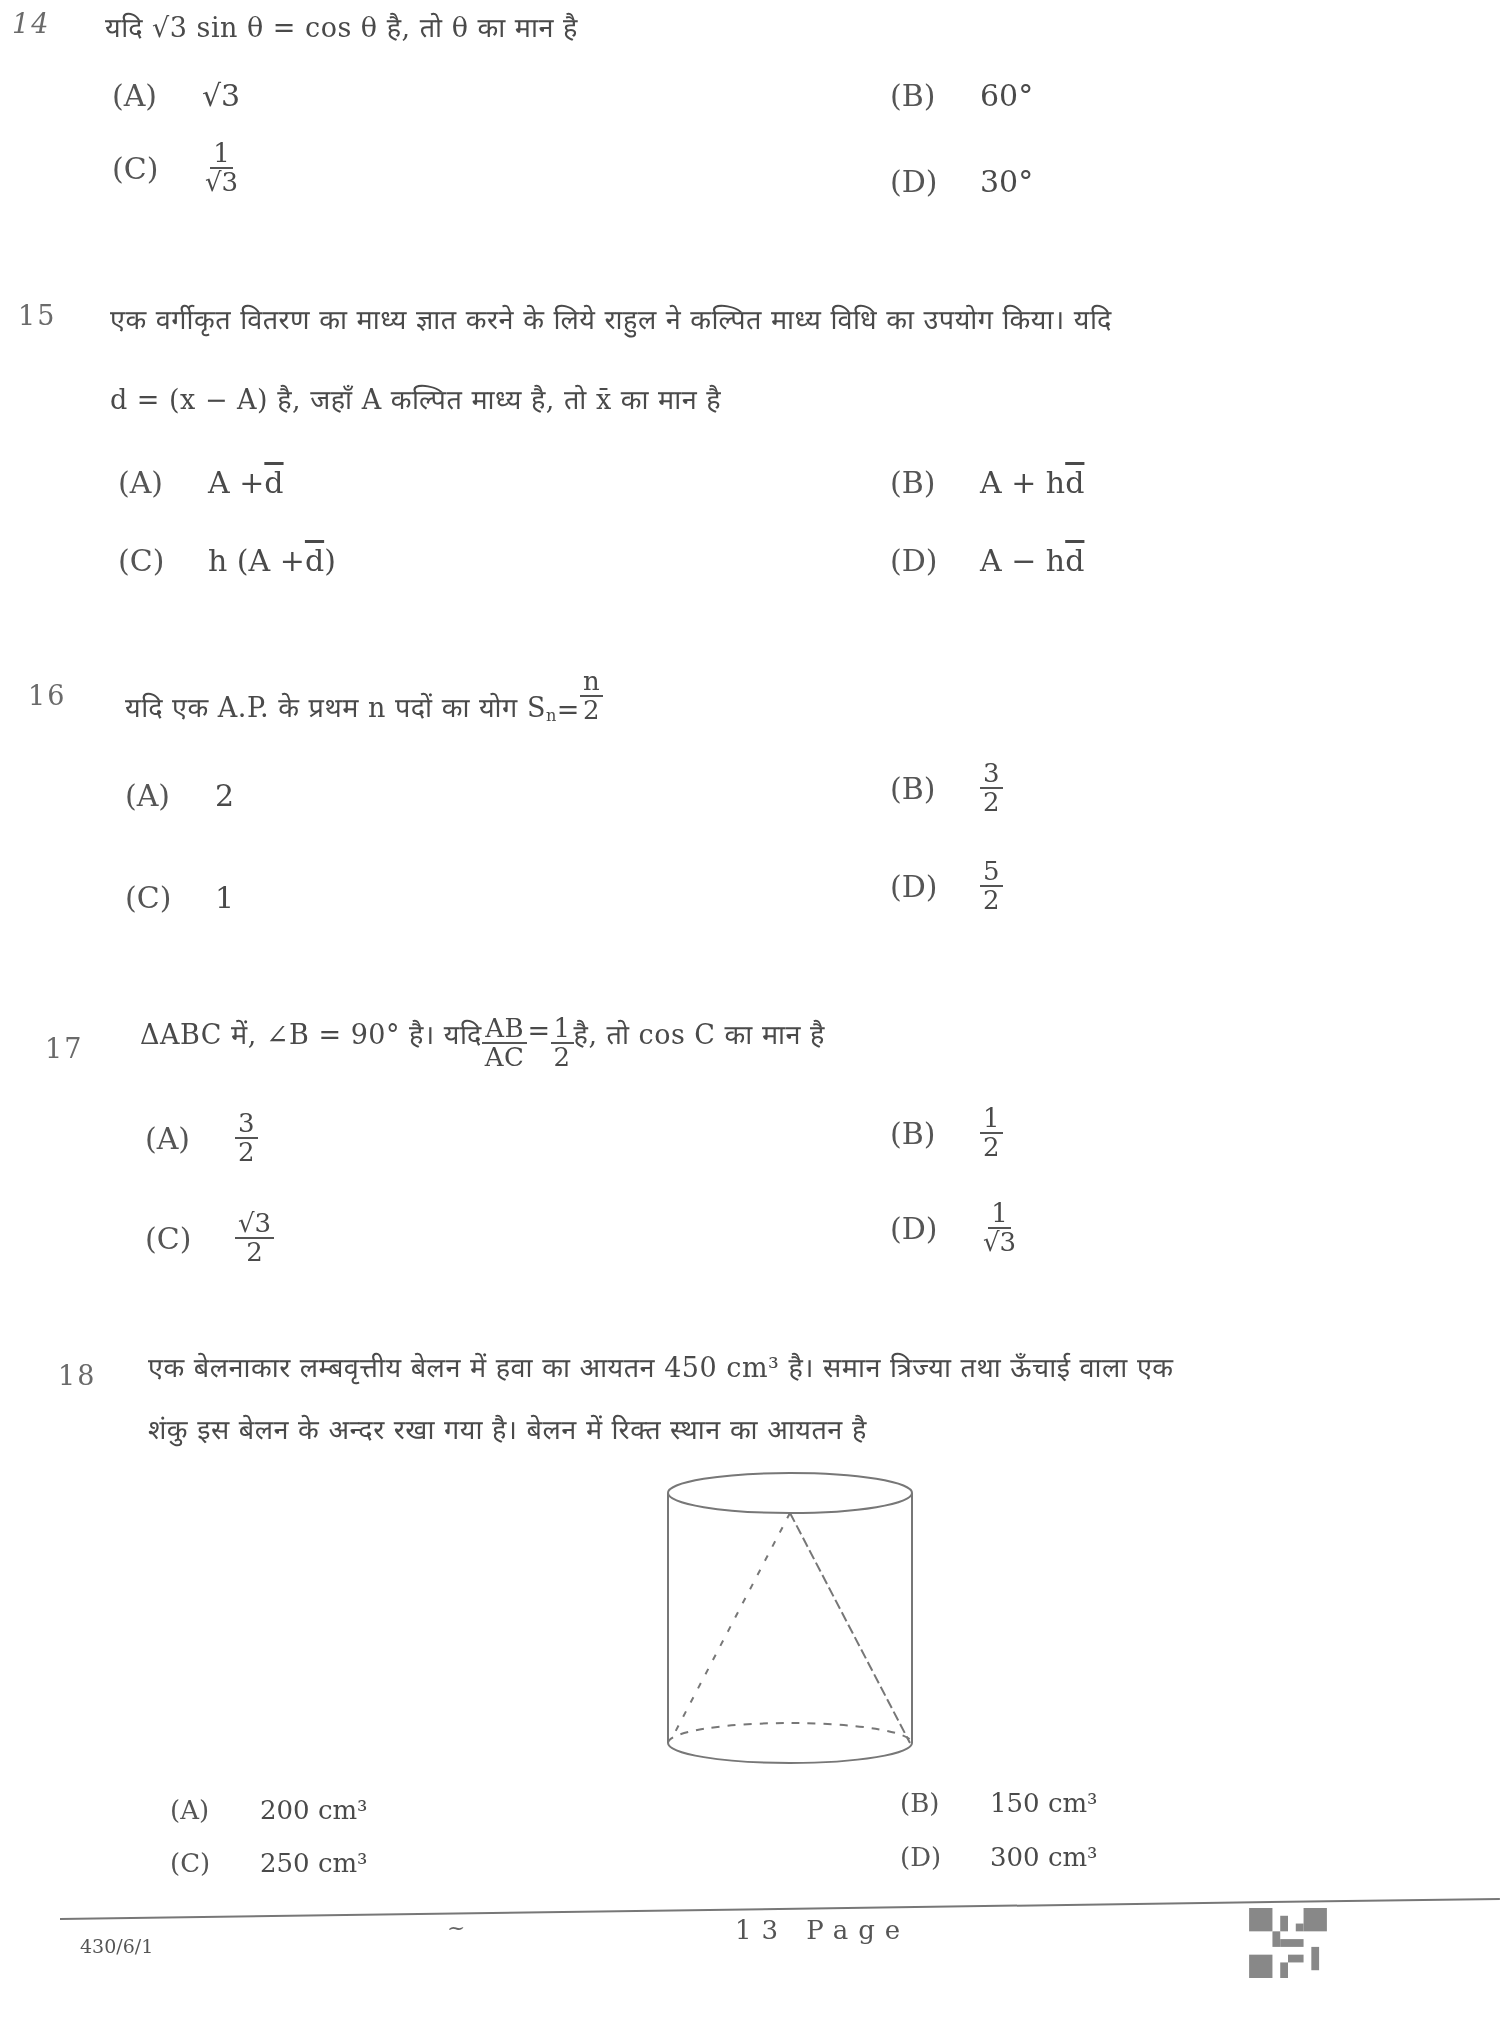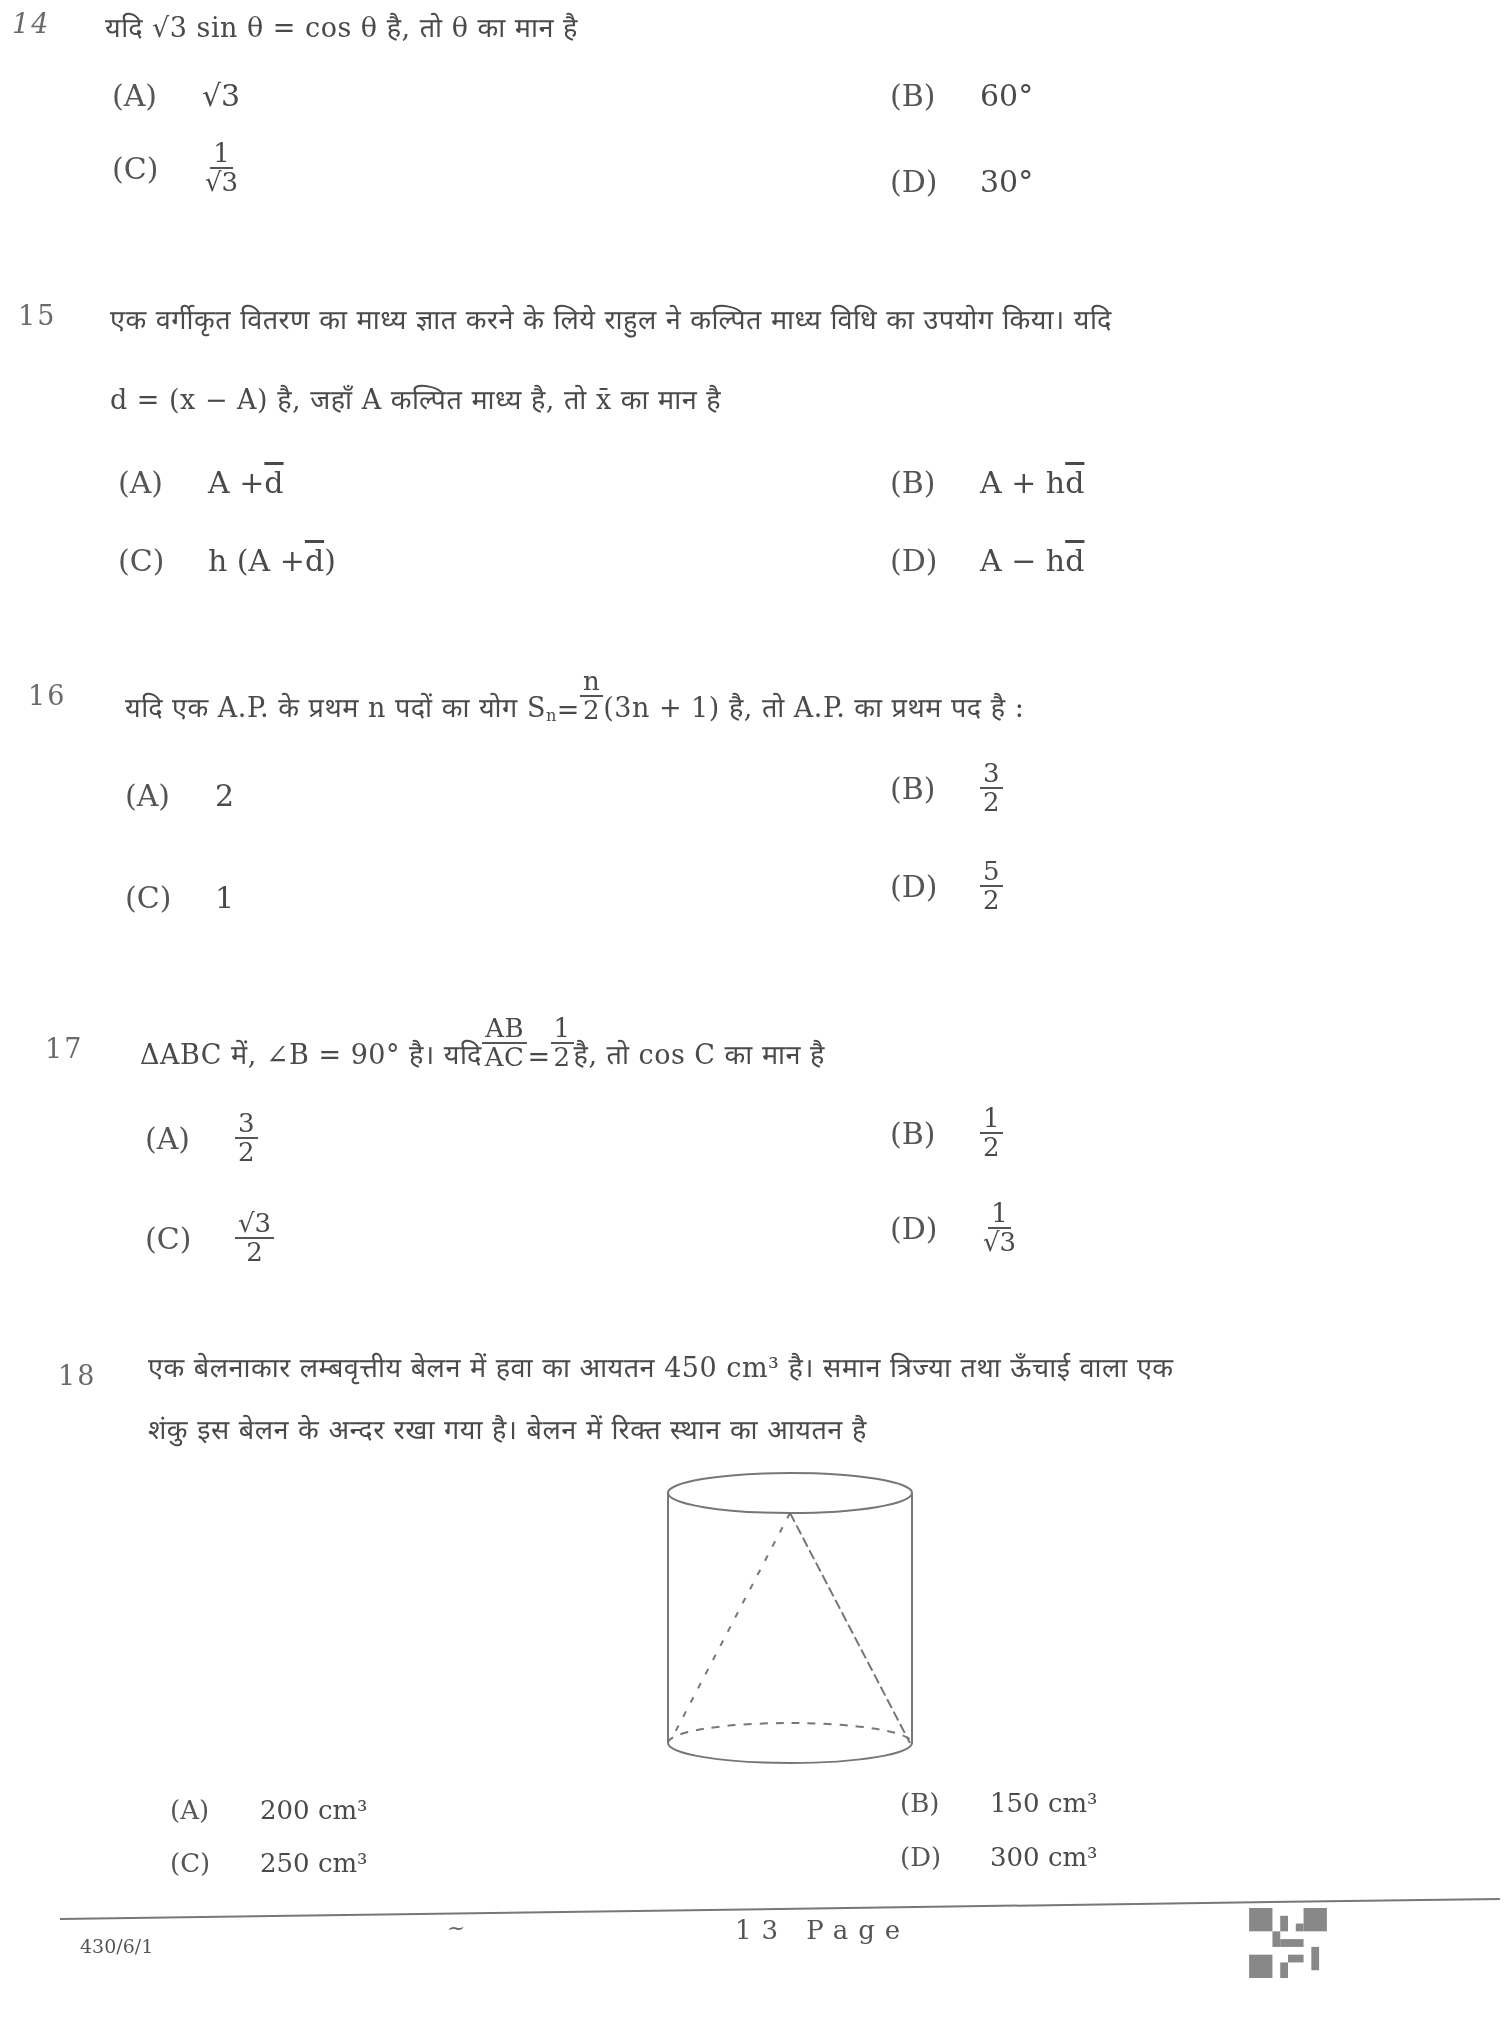--- a/index.html
+++ b/index.html
@@ -80,21 +80,20 @@
 <div>
   <span class="q-num" style="left:28px;top:680px;">16</span>
   <div class="q-text" style="left:125px;top:668px;display:flex;align-items:flex-end;">
     <span>यदि एक A.P. के प्रथम n पदों का योग S</span>
       <sub>n</sub>
       <span> = </span>
     <span class="frac">
       <span class="num">n</span>
       <span class="den">2</span>
     </span>
-    <span> (3n + 1) है, तो A.P. का प्रथम पद है :</span>
   </div>
   <div class="opt" style="left:125px;top:778px;">
     <span class="lbl">(A)</span>
     <span>2</span>
   </div>
   <div class="opt" style="left:890px;top:760px;">
     <span class="lbl">(B)</span>
     <span class="frac">
       <span class="num">3</span>
       <span class="den">2</span>
@@ -108,21 +107,21 @@
     <span class="lbl">(D)</span>
     <span class="frac">
       <span class="num">5</span>
       <span class="den">2</span>
     </span>
   </div>
 </div>
 
 <div>
   <span class="q-num" style="left:45px;top:1033px;">17</span>
-  <div class="q-text" style="left:140px;top:1015px;display:flex;align-items:flex-end;">
+  <div class="q-text" style="left:140px;top:1015px;display:flex;align-items:flex-start;">
     <span>ΔABC में, ∠B = 90° है। यदि </span>
     <span class="frac">
       <span class="num">AB</span>
       <span class="den">AC</span>
     </span>
     <span> = </span>
     <span class="frac">
       <span class="num">1</span>
       <span class="den">2</span>
     </span>

